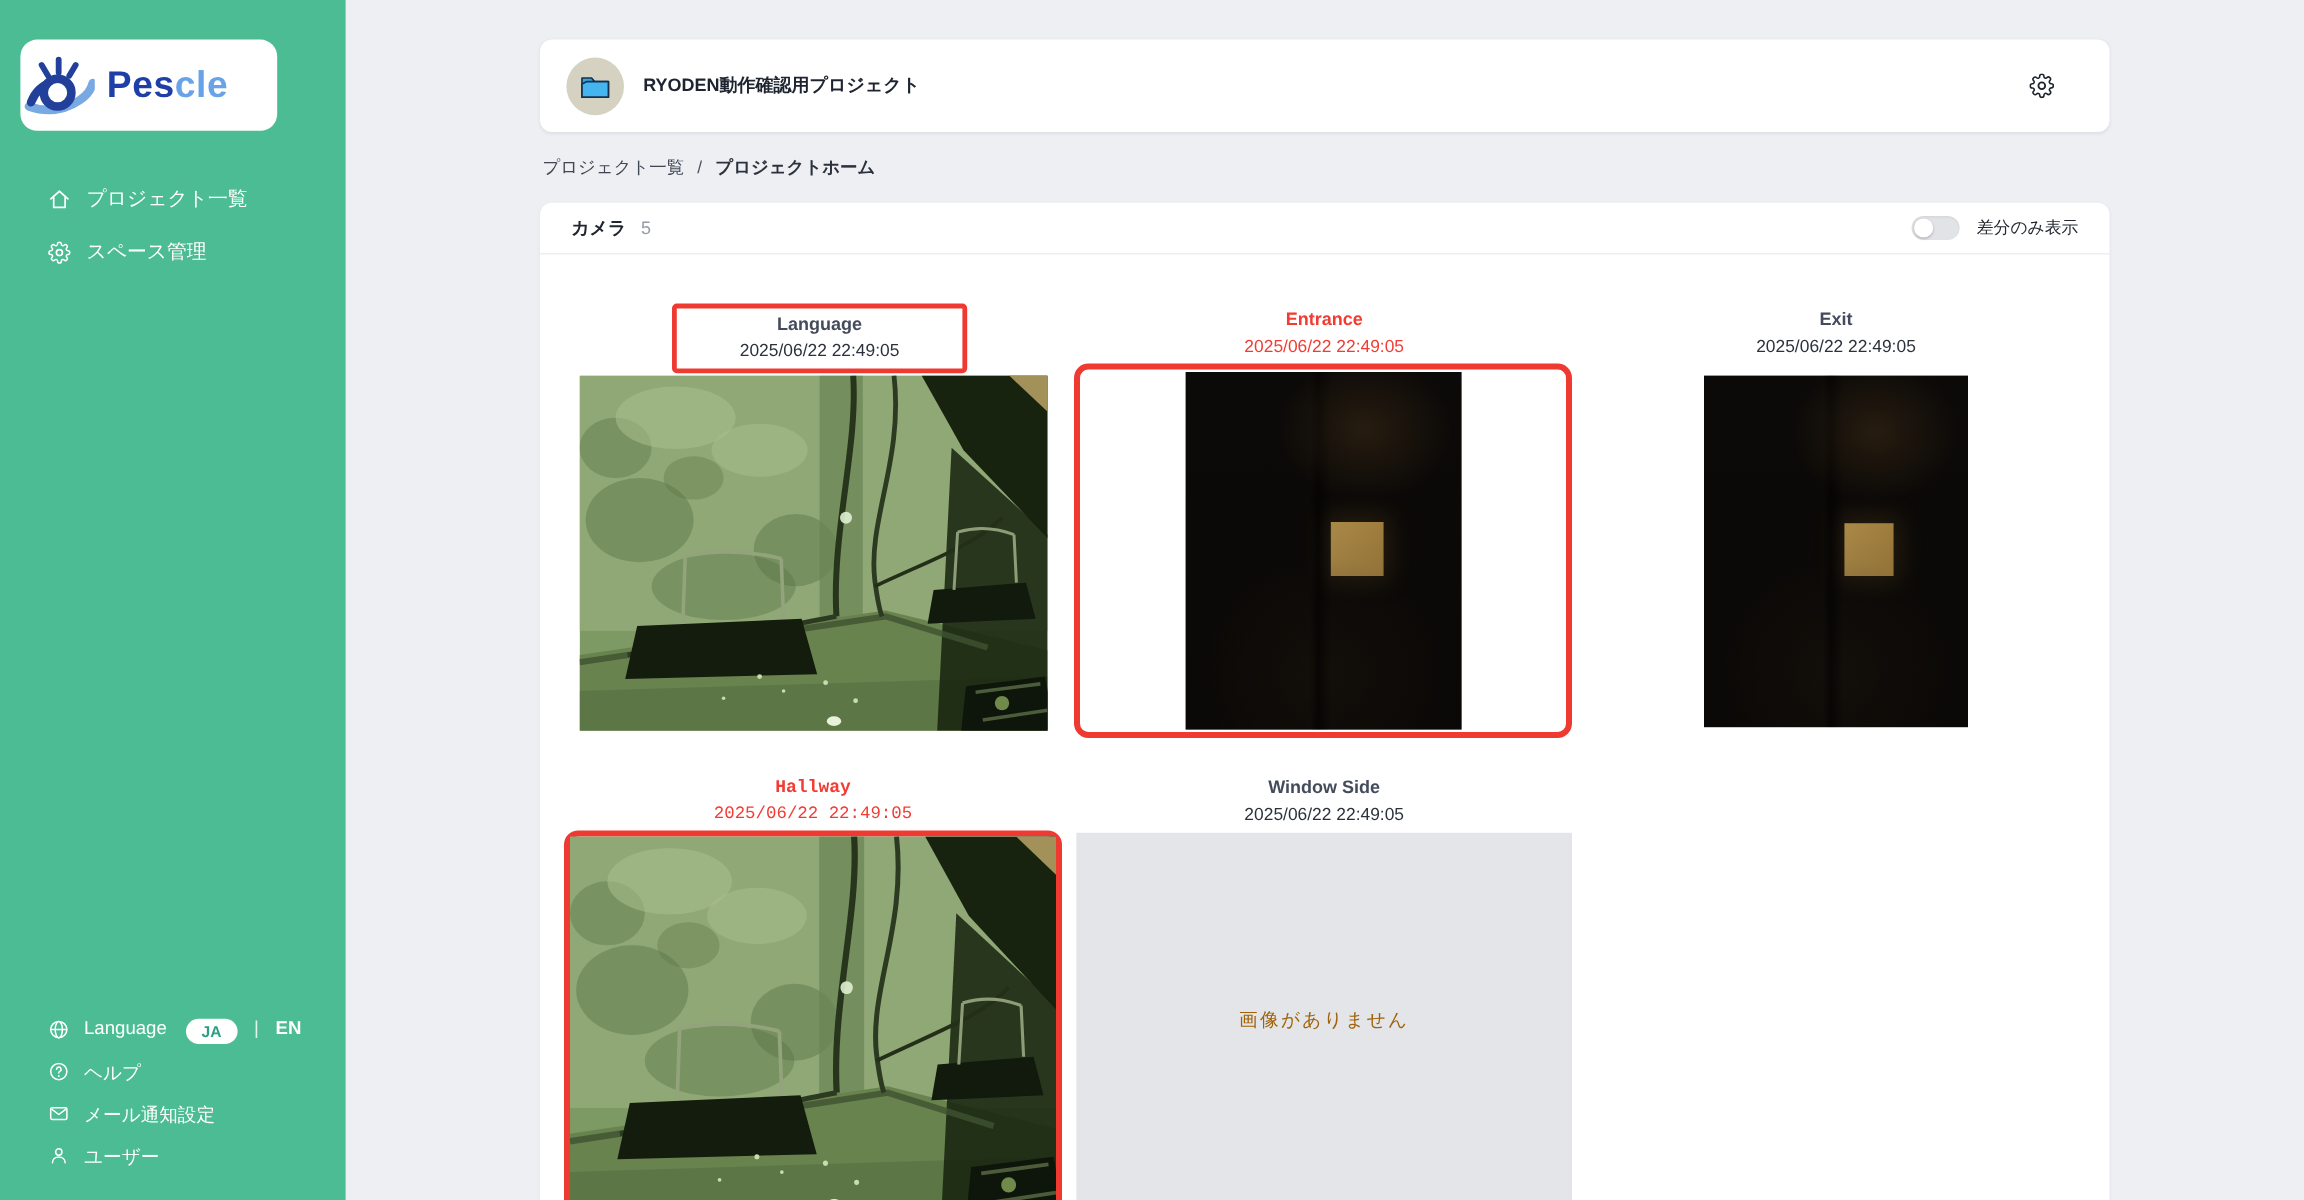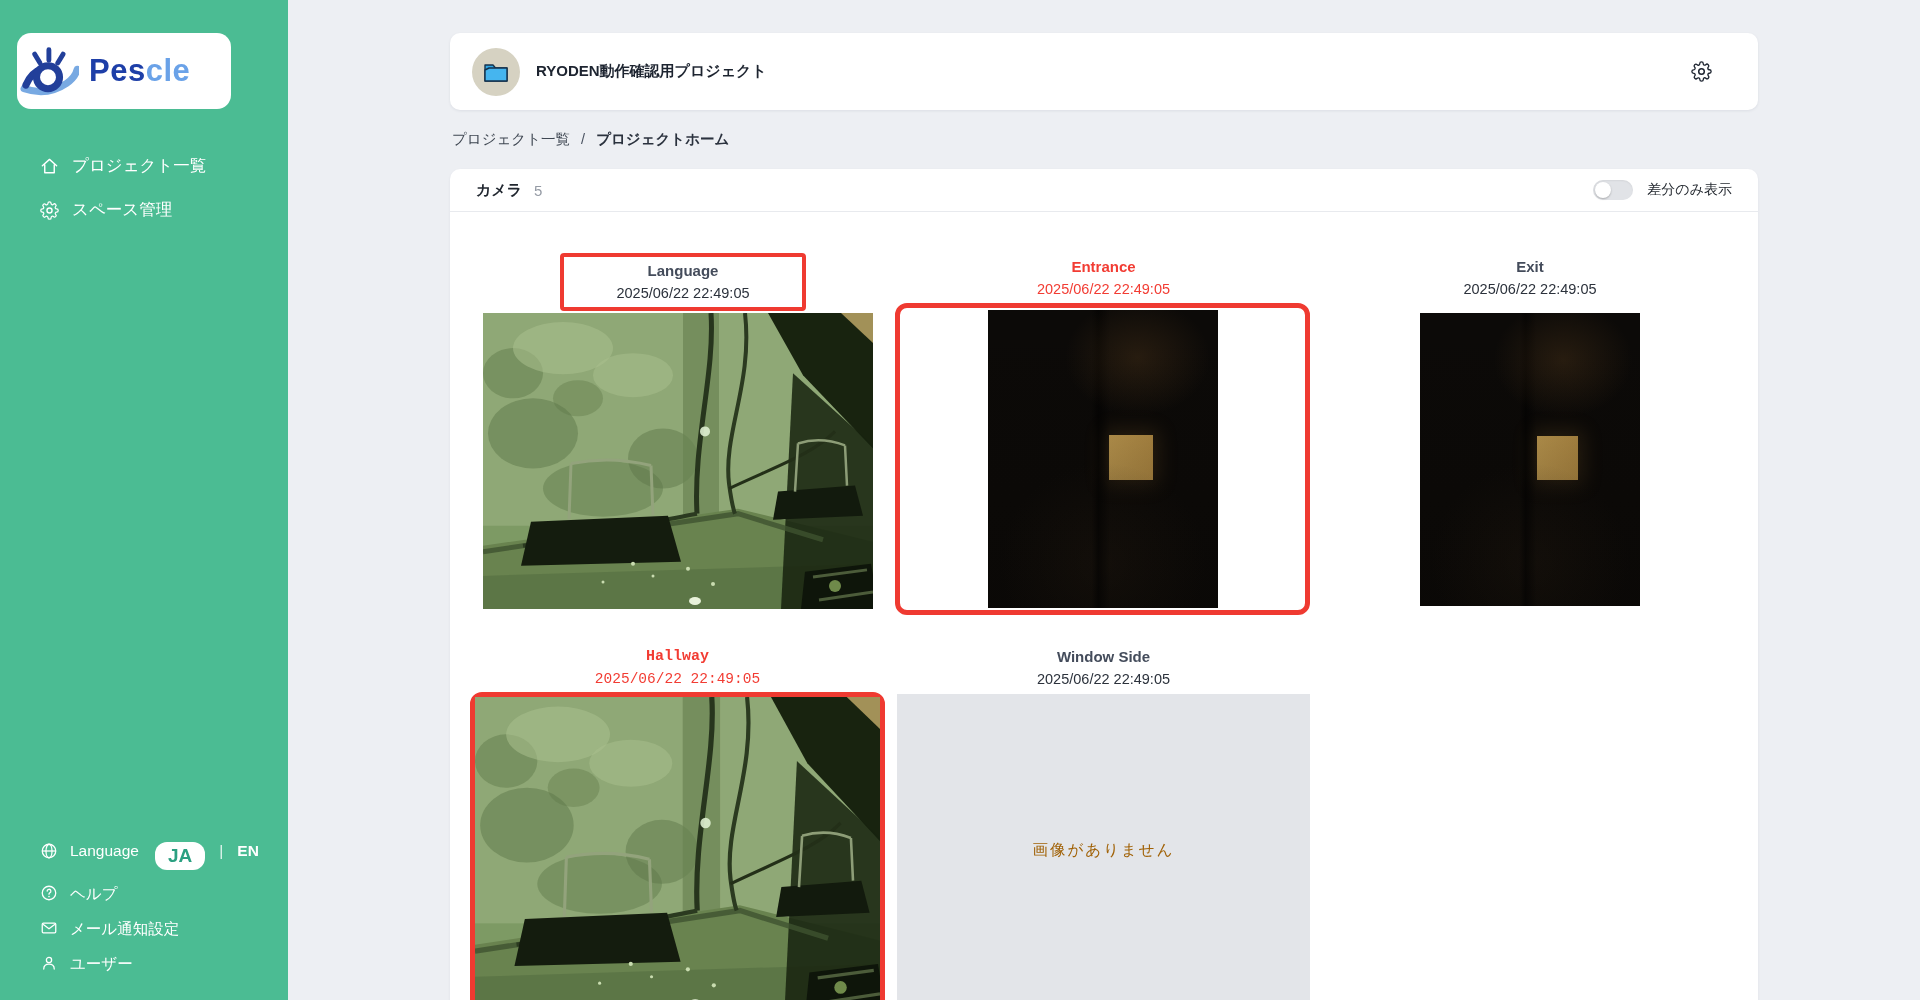--- a/index.html
+++ b/index.html
@@ -13,21 +13,21 @@
     background:#fff; border-radius:14px; display:flex; align-items:center; justify-content:flex-start; gap:10px; }
   .logo-text { font-size:31px; font-weight:bold; letter-spacing:.5px; }
   .logo-text .dark { color:#1e3fa8; }
   .logo-text .light { color:#6aa2e8; }
   .nav { position:absolute; left:0; top:144px; width:288px; }
   .nav-item { display:flex; align-items:center; gap:13px; padding:11px 0 11px 40px;
     color:#fff; font-size:16.5px; cursor:pointer; }
   .side-footer { position:absolute; left:0; bottom:18px; width:288px; }
   .foot-item { display:flex; align-items:flex-start; gap:12px; padding:7px 0 7px 40px;
     color:#fff; font-size:15.5px; }
-  .ja-pill { background:#fff; color:#2ba081; font-weight:bold; font-size:19px;
+  .ja-pill { background:#fff; color:#2ba081; font-weight:bold; font-size:13px;
     border-radius:12px; padding:3px 13px; margin-left:4px; }
   .lang-div { opacity:.85; margin:0 2px; }
   .en-label { font-weight:bold; }
 
   
   .header-card { position:absolute; left:450px; top:33px; width:1308px; height:77px;
     background:#fff; border-radius:10px; box-shadow:0 1px 3px rgba(30,40,60,.08);
     display:flex; align-items:center; padding:0 46px 0 22px; }
   .avatar { width:48px; height:48px; border-radius:50%; background:#d6d2c2;
     display:flex; align-items:center; justify-content:center; }

